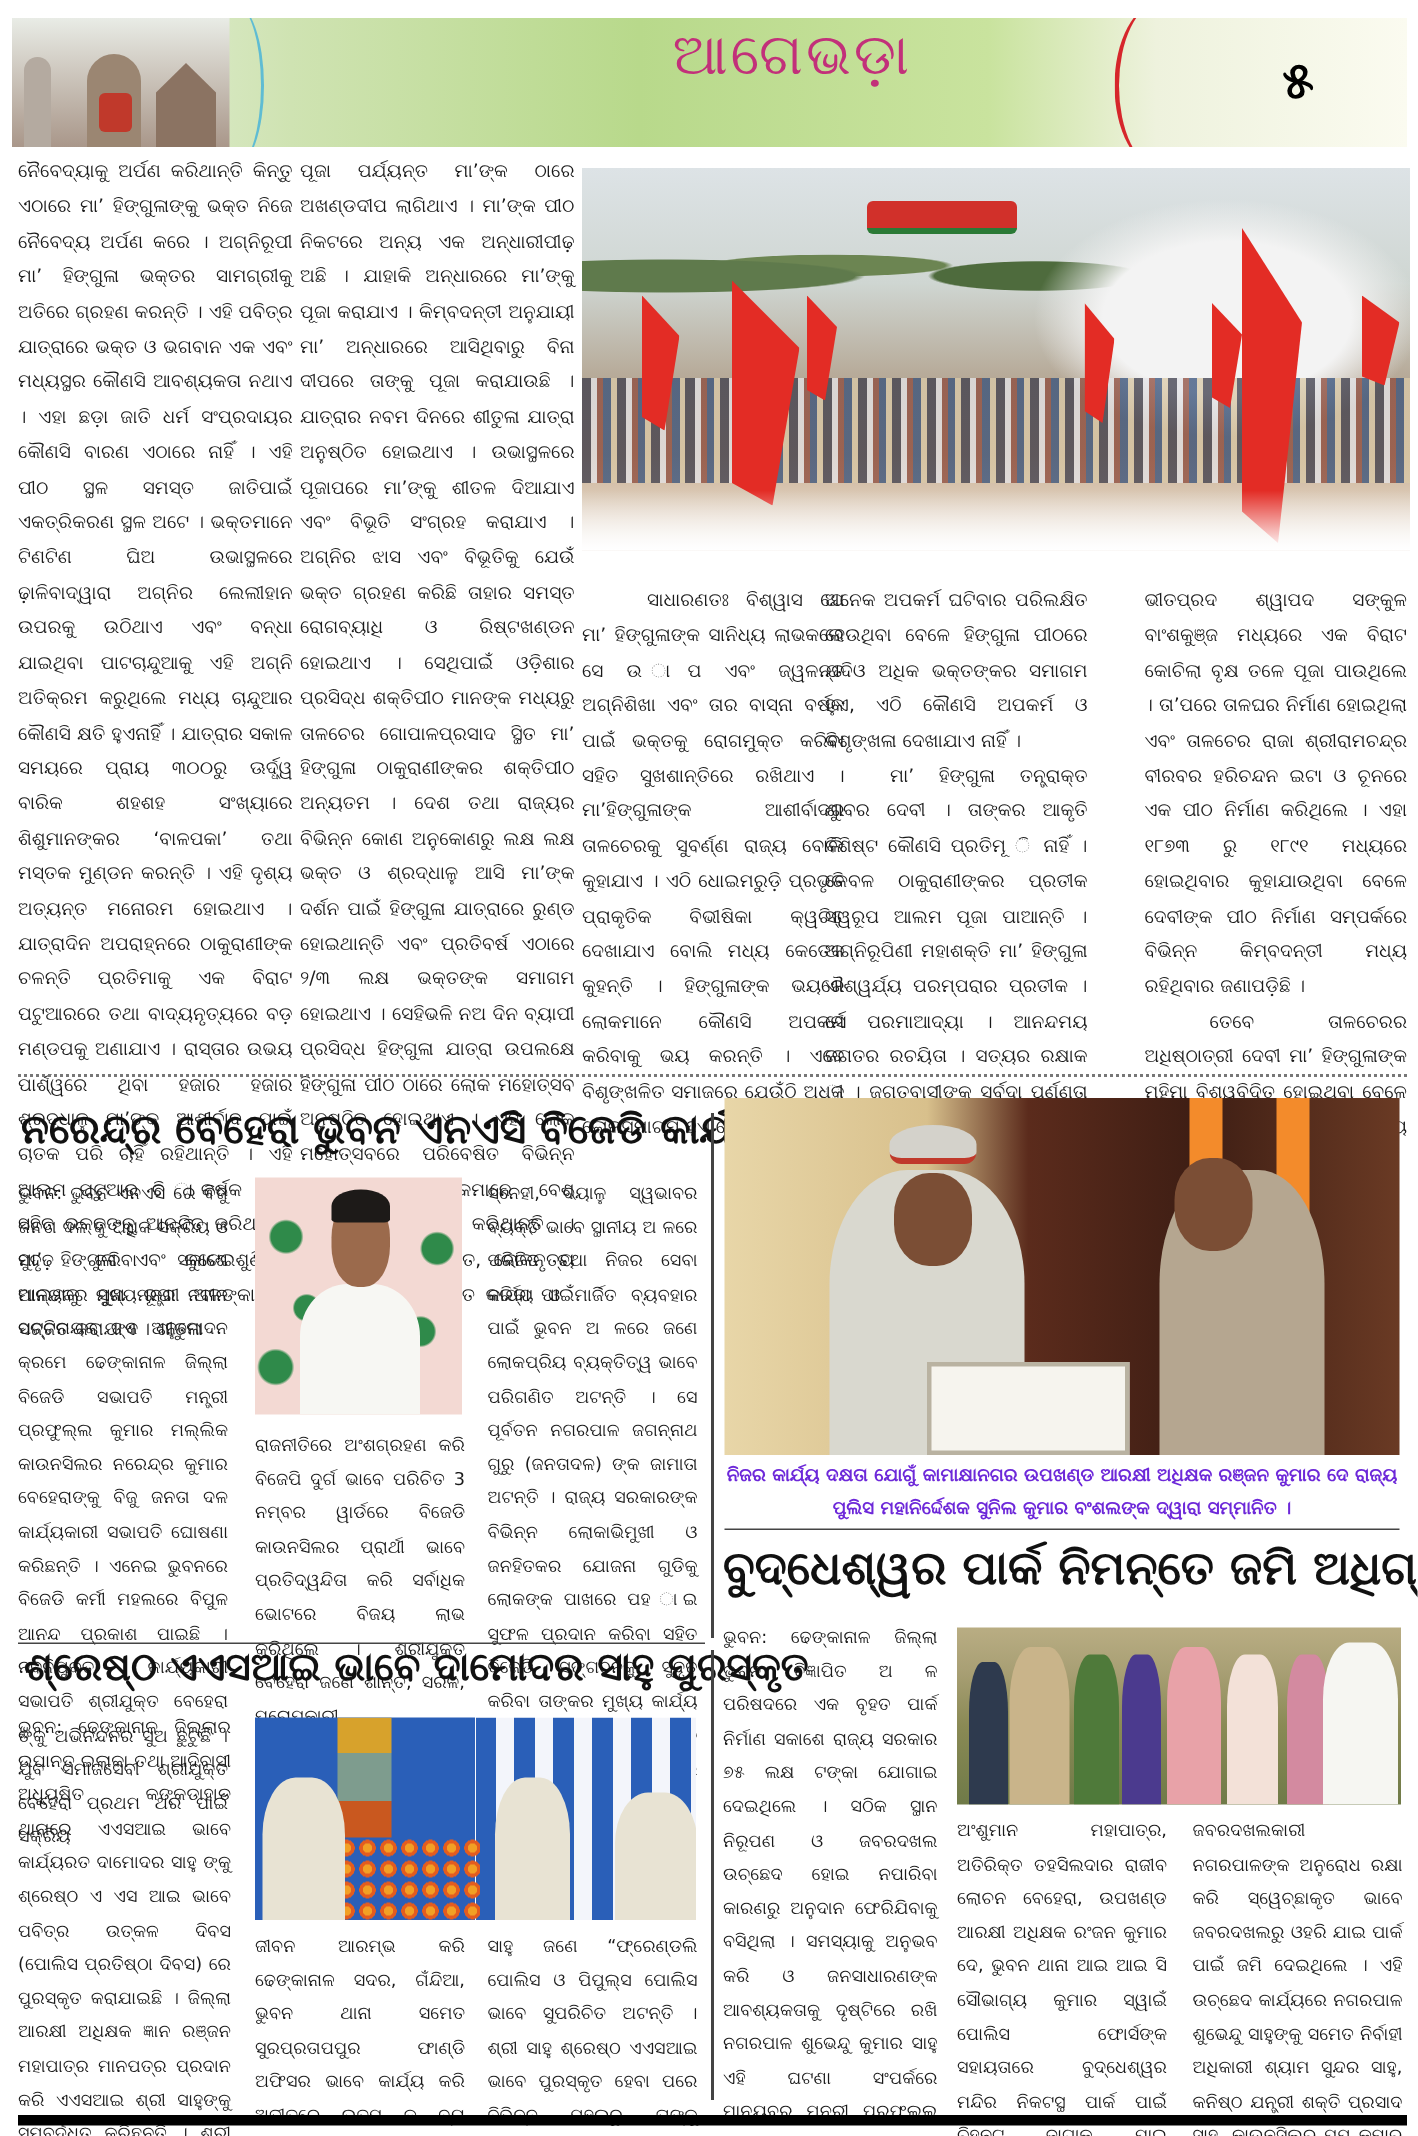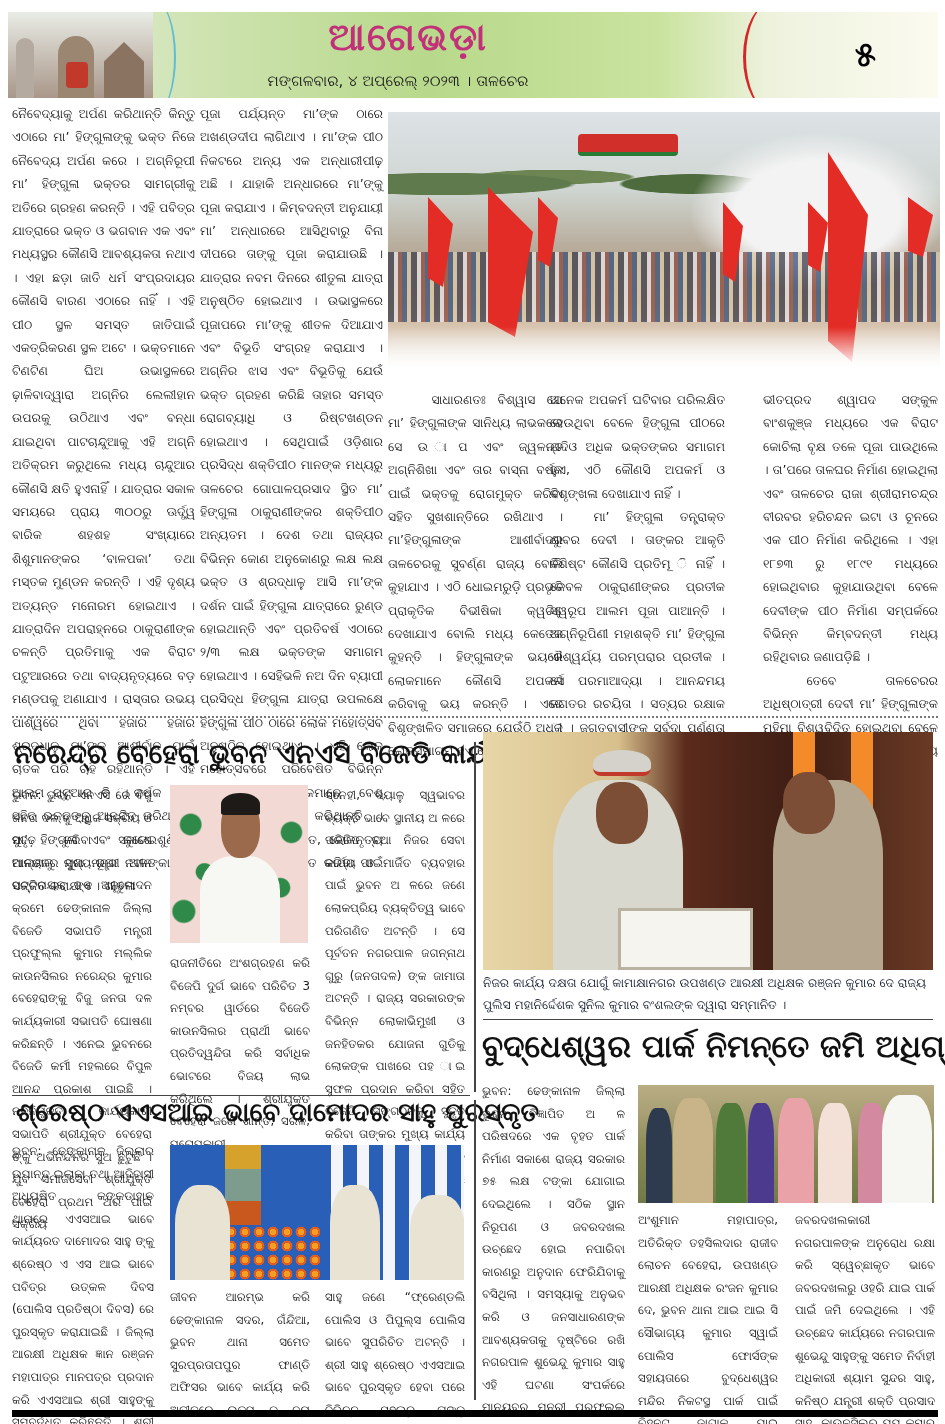--- a/index.html
+++ b/index.html
@@ -10,22 +10,22 @@
   .masthead { position: absolute; left: 8px; top: 12px; width: 930px; height: 86px;
     background: linear-gradient(90deg, #e9f2e4 0%, #cfe3b2 20%, #b8d98b 45%, #c9e39e 70%, #eef2dd 82%, #fbfbf0 100%); overflow: hidden; }
   .temple-art { position: absolute; left: 0; top: 0; width: 145px; height: 86px;
     background: linear-gradient(180deg, #e9ece6 0%, #cfc9c0 40%, #a9978a 100%); }
   .temple-art .t { position: absolute; bottom: 0; background: #8d7a6c; }
   .temple-art .t1 { left: 8px; width: 18px; height: 60px; border-radius: 9px 9px 0 0; background: #b4aaa0; }
   .temple-art .t2 { left: 50px; width: 36px; height: 62px; border-radius: 18px 18px 0 0; background: #9b8672; }
   .temple-art .t3 { left: 96px; width: 40px; height: 56px; clip-path: polygon(50% 0, 100% 35%, 100% 100%, 0 100%, 0 35%); background: #8b7362; }
   .temple-art .deity { position: absolute; bottom: 10px; left: 58px; width: 22px; height: 26px; background: #c0392b; border-radius: 4px; }
   .wave-left { position: absolute; left: 128px; top: -10px; width: 40px; height: 110px; border-right: 2px solid #5fbcd3; border-radius: 0 50% 50% 0; background: transparent; }
-  .paper-title { position: absolute; left: 200px; top: 2px; width: 400px; text-align: center;
-    font-family: "DejaVu Serif", serif; font-size: 38px; font-weight: bold; color: #c2307a; letter-spacing: 2px; }
+  .paper-title { position: absolute; left: 200px; top: 2px; width: 400px; text-align: right;
+    font-family: "DejaVu Serif", serif; font-size: 38px; font-weight: normal; color: #c2307a; letter-spacing: 2px; }
   .paper-date { position: absolute; left: 190px; top: 60px; width: 400px; text-align: center;
     font-size: 15px; color: #1a1a1a; }
   .wave-right { position: absolute; left: 735px; top: -10px; width: 60px; height: 110px; border-left: 3px solid #d6262b; border-radius: 50% 0 0 50%; }
   .page-number { position: absolute; right: 62px; top: 22px; font-size: 34px; font-weight: bold; color: #000; }
 
   
   .col { position: absolute; font-size: 12.4px; line-height: 23.4px; text-align: justify; color: #1a1a1a; }
   .col p { margin: 0; }
   .col .indent { text-indent: 3.5em; }
 
@@ -77,35 +77,34 @@
   .asi-photo .flowers { position: absolute; left: 40px; bottom: 0; width: 110px; height: 55px; background: radial-gradient(circle, #f2a024 0 30%, #e35c1f 31% 55%, transparent 56%) 0 0/14px 14px; }
   .asi-photo .pillar { position: absolute; left: 55px; top: 0; width: 36px; height: 80px; background: linear-gradient(180deg, #d7a22c 0 30%, #7e9c8e 30% 70%, #c9581f 70%); }
   .asi-photo .cop { position: absolute; bottom: 0; background: #e8e3d3; border-radius: 40% 40% 0 0; }
   .asi-photo .cop.c1 { left: 5px; width: 55px; height: 95px; }
   .asi-photo .cop.c2 { left: 160px; width: 50px; height: 95px; }
   .asi-photo .cop.c3 { left: 240px; width: 55px; height: 85px; }
 
   .park-photo { background: linear-gradient(180deg, #b9ad83 0%, #a89f74 25%, #8a8a55 55%, #6f7a48 100%); }
   .park-photo .person { position: absolute; bottom: 0; border-radius: 35% 35% 0 0; }
 
-  .caption { position: absolute; font-size: 12.2px; line-height: 22px; color: #0f172a; }
+  .caption { position: absolute; font-size: 12.2px; line-height: 22px; text-align: center; color: #6d28d9; font-weight: bold; }
 </style>
 </head>
 <body>
 
 <header class="masthead">
   <div class="temple-art">
     <div class="t t1"></div>
     <div class="t t2"></div>
     <div class="deity"></div>
     <div class="t t3"></div>
   </div>
   <div class="wave-left"></div>
   <div class="paper-title">ଆଗେଭଡ଼ା</div>
-  <div class="paper-date">ମଙ୍ଗଳବାର, ୪ ଅପ୍ରେଲ୍ ୨୦୨୩ । ତାଳଚେର</div>
   <div class="wave-right"></div>
   <div class="page-number">୫</div>
 </header>
 
 <article>
   <div class="col" style="left:12px; top:102px; width:183px;">
     <p>ନୈବେଦ୍ୟାକୁ ଅର୍ପଣ କରିଥାନ୍ତି କିନ୍ତୁ ଏଠାରେ ମା’ ହିଙ୍ଗୁଳାଙ୍କୁ ଭକ୍ତ ନିଜେ ନୈବେଦ୍ୟ ଅର୍ପଣ କରେ । ଅଗ୍ନିରୂପୀ ମା’ ହିଙ୍ଗୁଳା ଭକ୍ତର ସାମଗ୍ରୀକୁ ଅତିରେ ଗ୍ରହଣ କରନ୍ତି । ଏହି ପବିତ୍ର ଯାତ୍ରାରେ ଭକ୍ତ ଓ ଭଗବାନ ଏକ ଏବଂ ମଧ୍ୟସ୍ଥର କୌଣସି ଆବଶ୍ୟକତା ନଥାଏ । ଏହା ଛଡ଼ା ଜାତି ଧର୍ମ ସଂପ୍ରଦାୟର କୌଣସି ବାରଣ ଏଠାରେ ନାହିଁ । ଏହି ପୀଠ ସ୍ଥଳ ସମସ୍ତ ଜାତିପାଇଁ ଏକତ୍ରିକରଣ ସ୍ଥଳ ଅଟେ । ଭକ୍ତମାନେ ଟିଣଟିଣ ଘିଅ ଉଭାସ୍ଥଳରେ ଢ଼ାଳିବାଦ୍ୱାରା ଅଗ୍ନିର ଲେଲୀହାନ ଉପରକୁ ଉଠିଥାଏ ଏବଂ ବନ୍ଧା ଯାଇଥିବା ପାଟଚାନ୍ଦୁଆକୁ ଏହି ଅଗ୍ନି ଅତିକ୍ରମ କରୁଥିଲେ ମଧ୍ୟ ଚାନ୍ଦୁଆର କୌଣସି କ୍ଷତି ହୁଏନାହିଁ । ଯାତ୍ରାର ସକାଳ ସମୟରେ ପ୍ରାୟ ୩୦୦ରୁ ଊର୍ଦ୍ଧ୍ୱ ବାରିକ ଶହଶହ ସଂଖ୍ୟାରେ ଶିଶୁମାନଙ୍କର ‘ବାଳପକା’ ତଥା ମସ୍ତକ ମୁଣ୍ଡନ କରନ୍ତି । ଏହି ଦୃଶ୍ୟ ଅତ୍ୟନ୍ତ ମନୋରମ ହୋଇଥାଏ । ଯାତ୍ରାଦିନ ଅପରାହ୍ନରେ ଠାକୁରାଣୀଙ୍କ ଚଳନ୍ତି ପ୍ରତିମାକୁ ଏକ ବିରାଟ ପଟୁଆରରେ ତଥା ବାଦ୍ୟନୃତ୍ୟରେ ବଡ଼ ମଣ୍ଡପକୁ ଅଣାଯାଏ । ରାସ୍ତାର ଉଭୟ ପାର୍ଶ୍ୱରେ ଥିବା ହଜାର ହଜାର ଶ୍ରଦ୍ଧାଳୁ ମା’ଙ୍କ ଆଶୀର୍ବାଦ ପାଇଁ ଚାତକ ପରି ଚାହିଁ ରହିଥାନ୍ତି । ଏହି ଆଲମ ପଟୁଆର ଚି ାକର୍ଷକ ହେବା ସହିତ ଭକ୍ତଙ୍କୁ ଆନନ୍ଦିତ କରିଥାଏ । ମା’ ହିଙ୍ଗୁଳା ଏବଂ କୁଟେଇଶୁଣିଙ୍କ ଆଲମକୁ ସୁନା ରୂପା ଅଳଙ୍କାରରେ ସଜ୍ଜିତ କରାଯାଏ । ଶୀତୁଳା</p>
   </div>
   <div class="col" style="left:200px; top:102px; width:183px;">
     <p>ପୂଜା ପର୍ଯ୍ୟନ୍ତ ମା’ଙ୍କ ଠାରେ ଅଖଣ୍ଡଦୀପ ଲାଗିଥାଏ । ମା’ଙ୍କ ପୀଠ ନିକଟରେ ଅନ୍ୟ ଏକ ଅନ୍ଧାରୀପୀଢ଼ ଅଛି । ଯାହାକି ଅନ୍ଧାରରେ ମା’ଙ୍କୁ ପୂଜା କରାଯାଏ । କିମ୍ବଦନ୍ତୀ ଅନୁଯାୟୀ ମା’ ଅନ୍ଧାରରେ ଆସିଥିବାରୁ ବିନା ଦୀପରେ ତାଙ୍କୁ ପୂଜା କରାଯାଉଛି । ଯାତ୍ରାର ନବମ ଦିନରେ ଶୀତୁଳା ଯାତ୍ରା ଅନୁଷ୍ଠିତ ହୋଇଥାଏ । ଉଭାସ୍ଥଳରେ ପୂଜାପରେ ମା’ଙ୍କୁ ଶୀତଳ ଦିଆଯାଏ ଏବଂ ବିଭୂତି ସଂଗ୍ରହ କରାଯାଏ । ଅଗ୍ନିର ଝାସ ଏବଂ ବିଭୂତିକୁ ଯେଉଁ ଭକ୍ତ ଗ୍ରହଣ କରିଛି ତାହାର ସମସ୍ତ ରୋଗବ୍ୟାଧି ଓ ରିଷ୍ଟଖଣ୍ଡନ ହୋଇଥାଏ । ସେଥିପାଇଁ ଓଡ଼ିଶାର ପ୍ରସିଦ୍ଧ ଶକ୍ତିପୀଠ ମାନଙ୍କ ମଧ୍ୟରୁ ତାଳଚେର ଗୋପାଳପ୍ରସାଦ ସ୍ଥିତ ମା’ ହିଙ୍ଗୁଳା ଠାକୁରାଣୀଙ୍କର ଶକ୍ତିପୀଠ ଅନ୍ୟତମ । ଦେଶ ତଥା ରାଜ୍ୟର ବିଭିନ୍ନ କୋଣ ଅନୁକୋଣରୁ ଲକ୍ଷ ଲକ୍ଷ ଭକ୍ତ ଓ ଶ୍ରଦ୍ଧାଳୁ ଆସି ମା’ଙ୍କ ଦର୍ଶନ ପାଇଁ ହିଙ୍ଗୁଳା ଯାତ୍ରାରେ ରୁଣ୍ଡ ହୋଇଥାନ୍ତି ଏବଂ ପ୍ରତିବର୍ଷ ଏଠାରେ ୨/୩ ଲକ୍ଷ ଭକ୍ତଙ୍କ ସମାଗମ ହୋଇଥାଏ । ସେହିଭଳି ନଅ ଦିନ ବ୍ୟାପୀ ପ୍ରସିଦ୍ଧ ହିଙ୍ଗୁଳା ଯାତ୍ରା ଉପଲକ୍ଷେ ହିଙ୍ଗୁଳା ପୀଠ ଠାରେ ଲୋକ ମହୋତ୍ସବ ଅନୁଷ୍ଠିତ ହୋଇଥାଏ । ଏହି ଲୋକ ମହୋତ୍ସବରେ ପରିବେଷିତ ବିଭିନ୍ନ କାର୍ଯ୍ୟକ୍ରମକୁ ଦର୍ଶକମାନେ ବେଶ୍ ମନଭରି ଉପଭୋଗ କରିଥାନ୍ତି । ଲୋକକଳା, ଲୋକସଂଗୀତ, ଲୋକନୃତ୍ୟ ଓ ସଂସ୍କୃତିକୁ ଉଜ୍ଜୀବିତ କରିବା ପାଇଁ ହିଙ୍ଗୁଳା</p>

